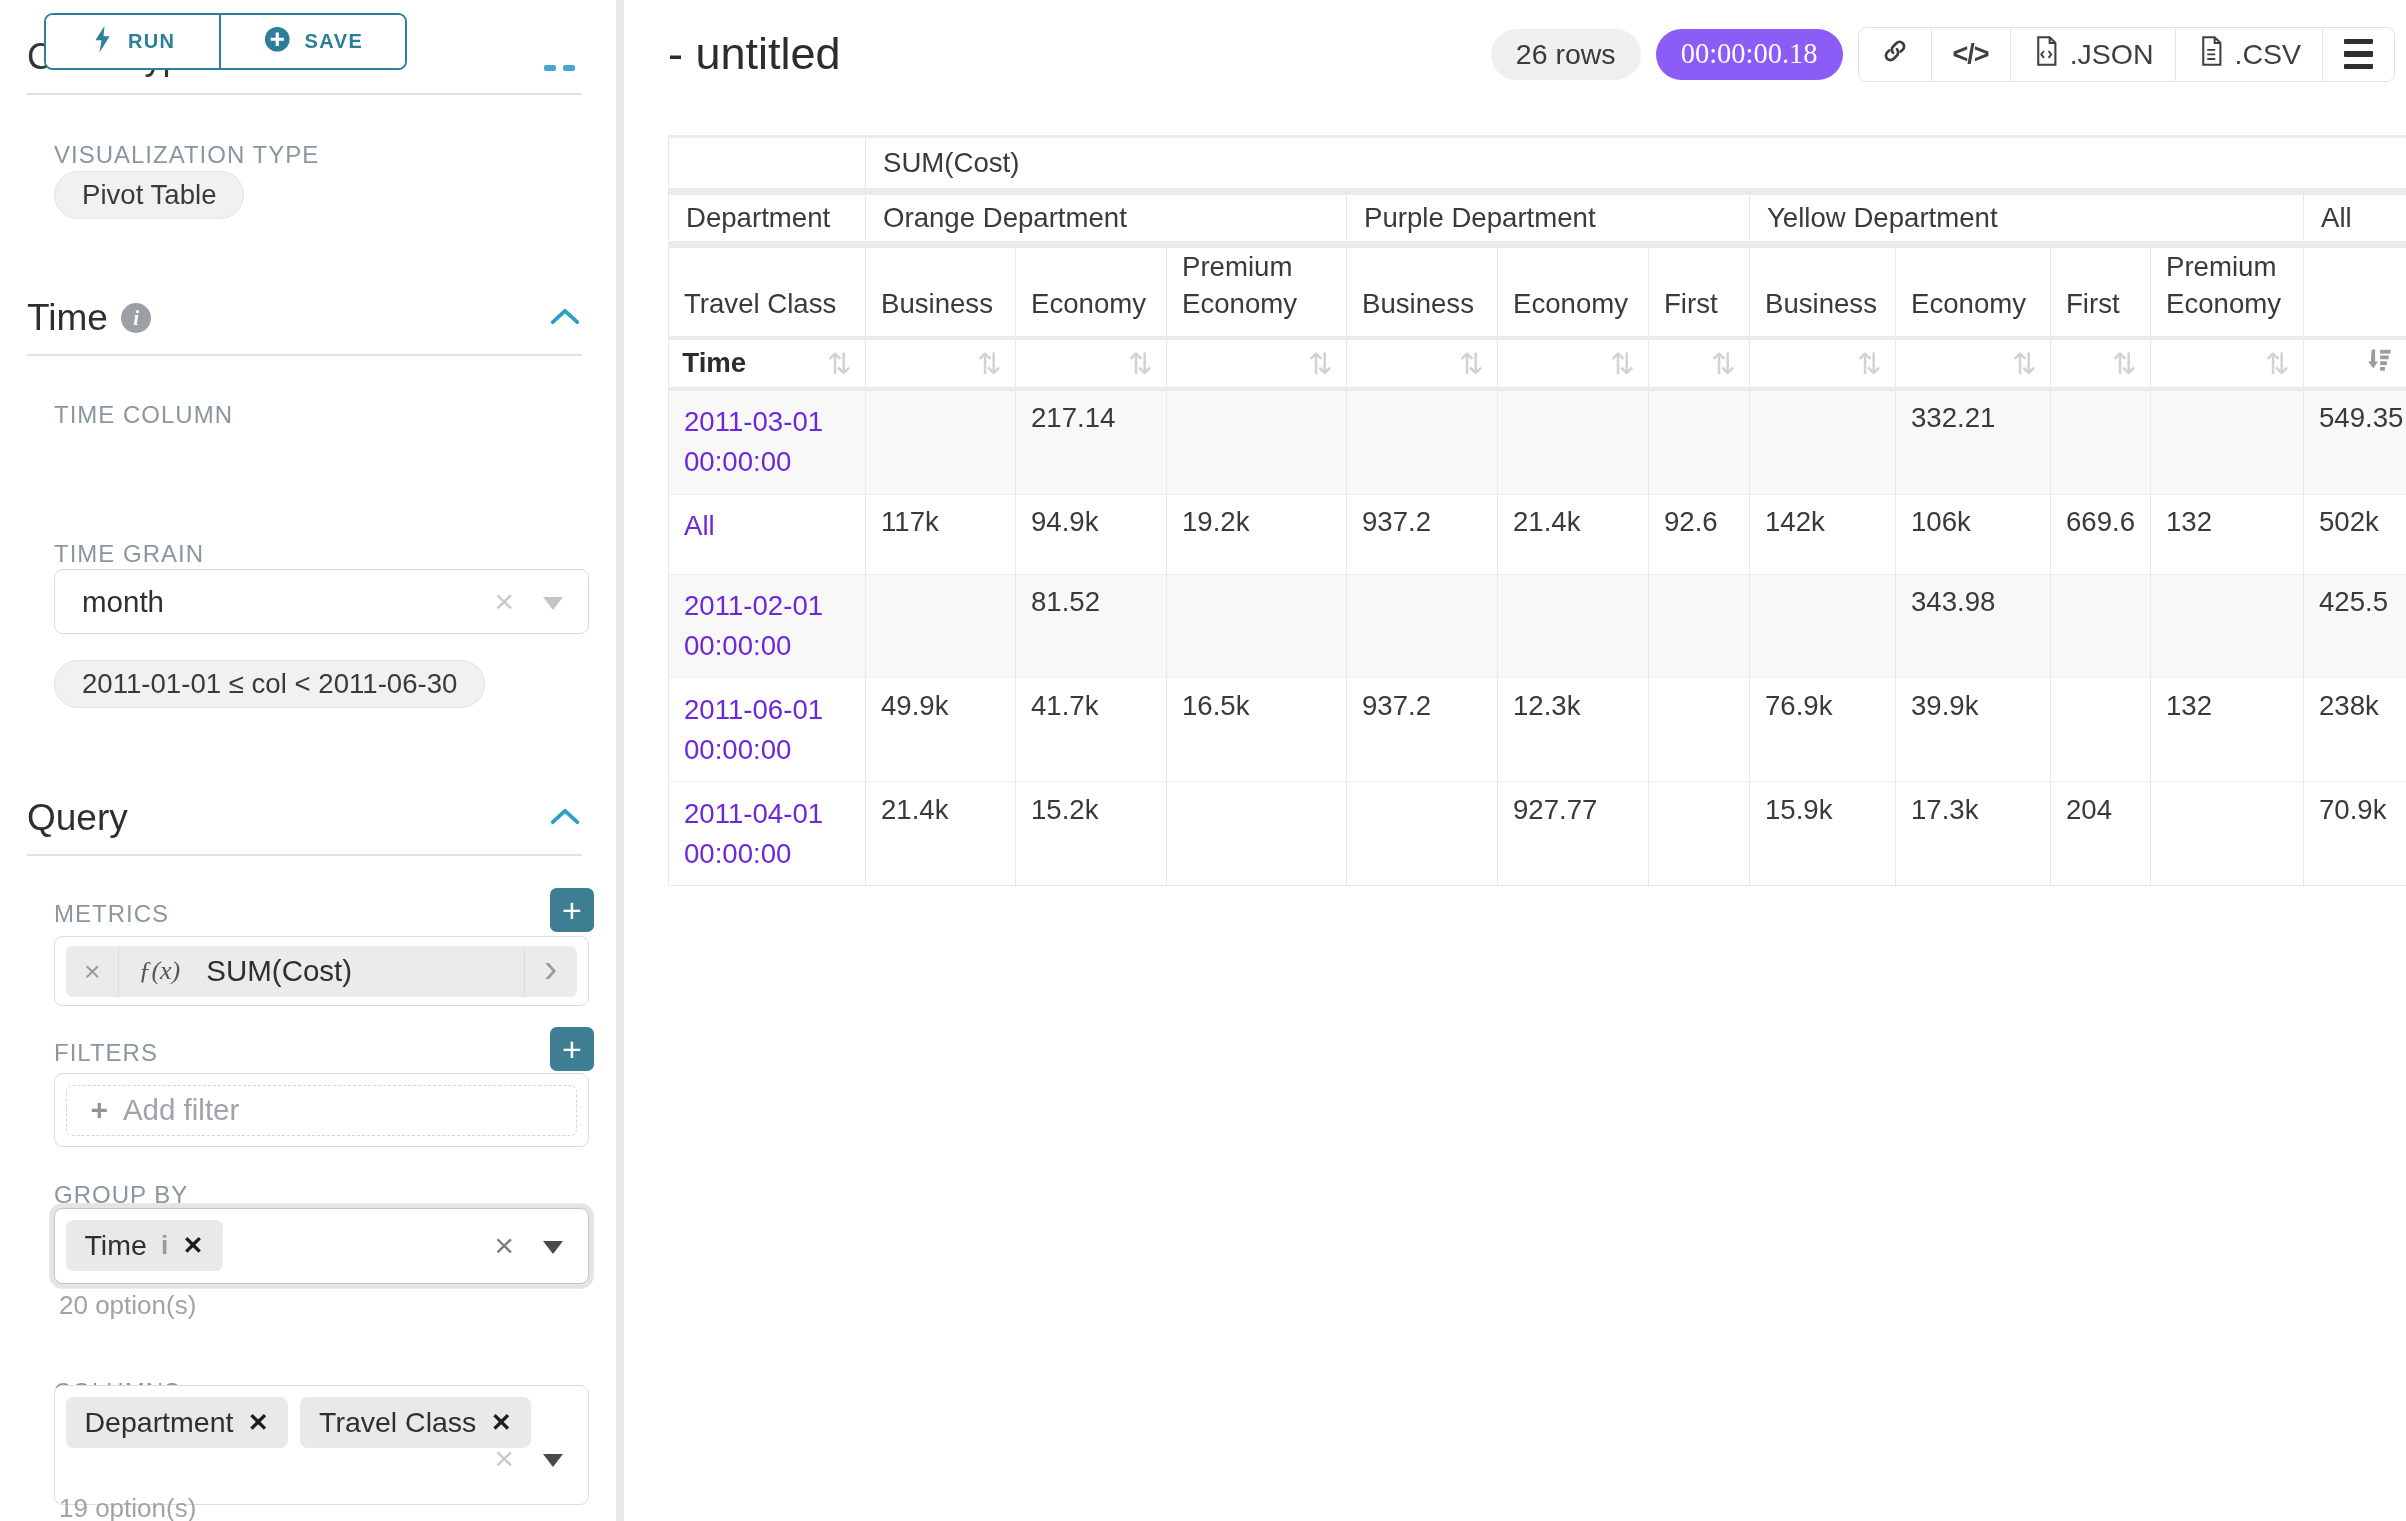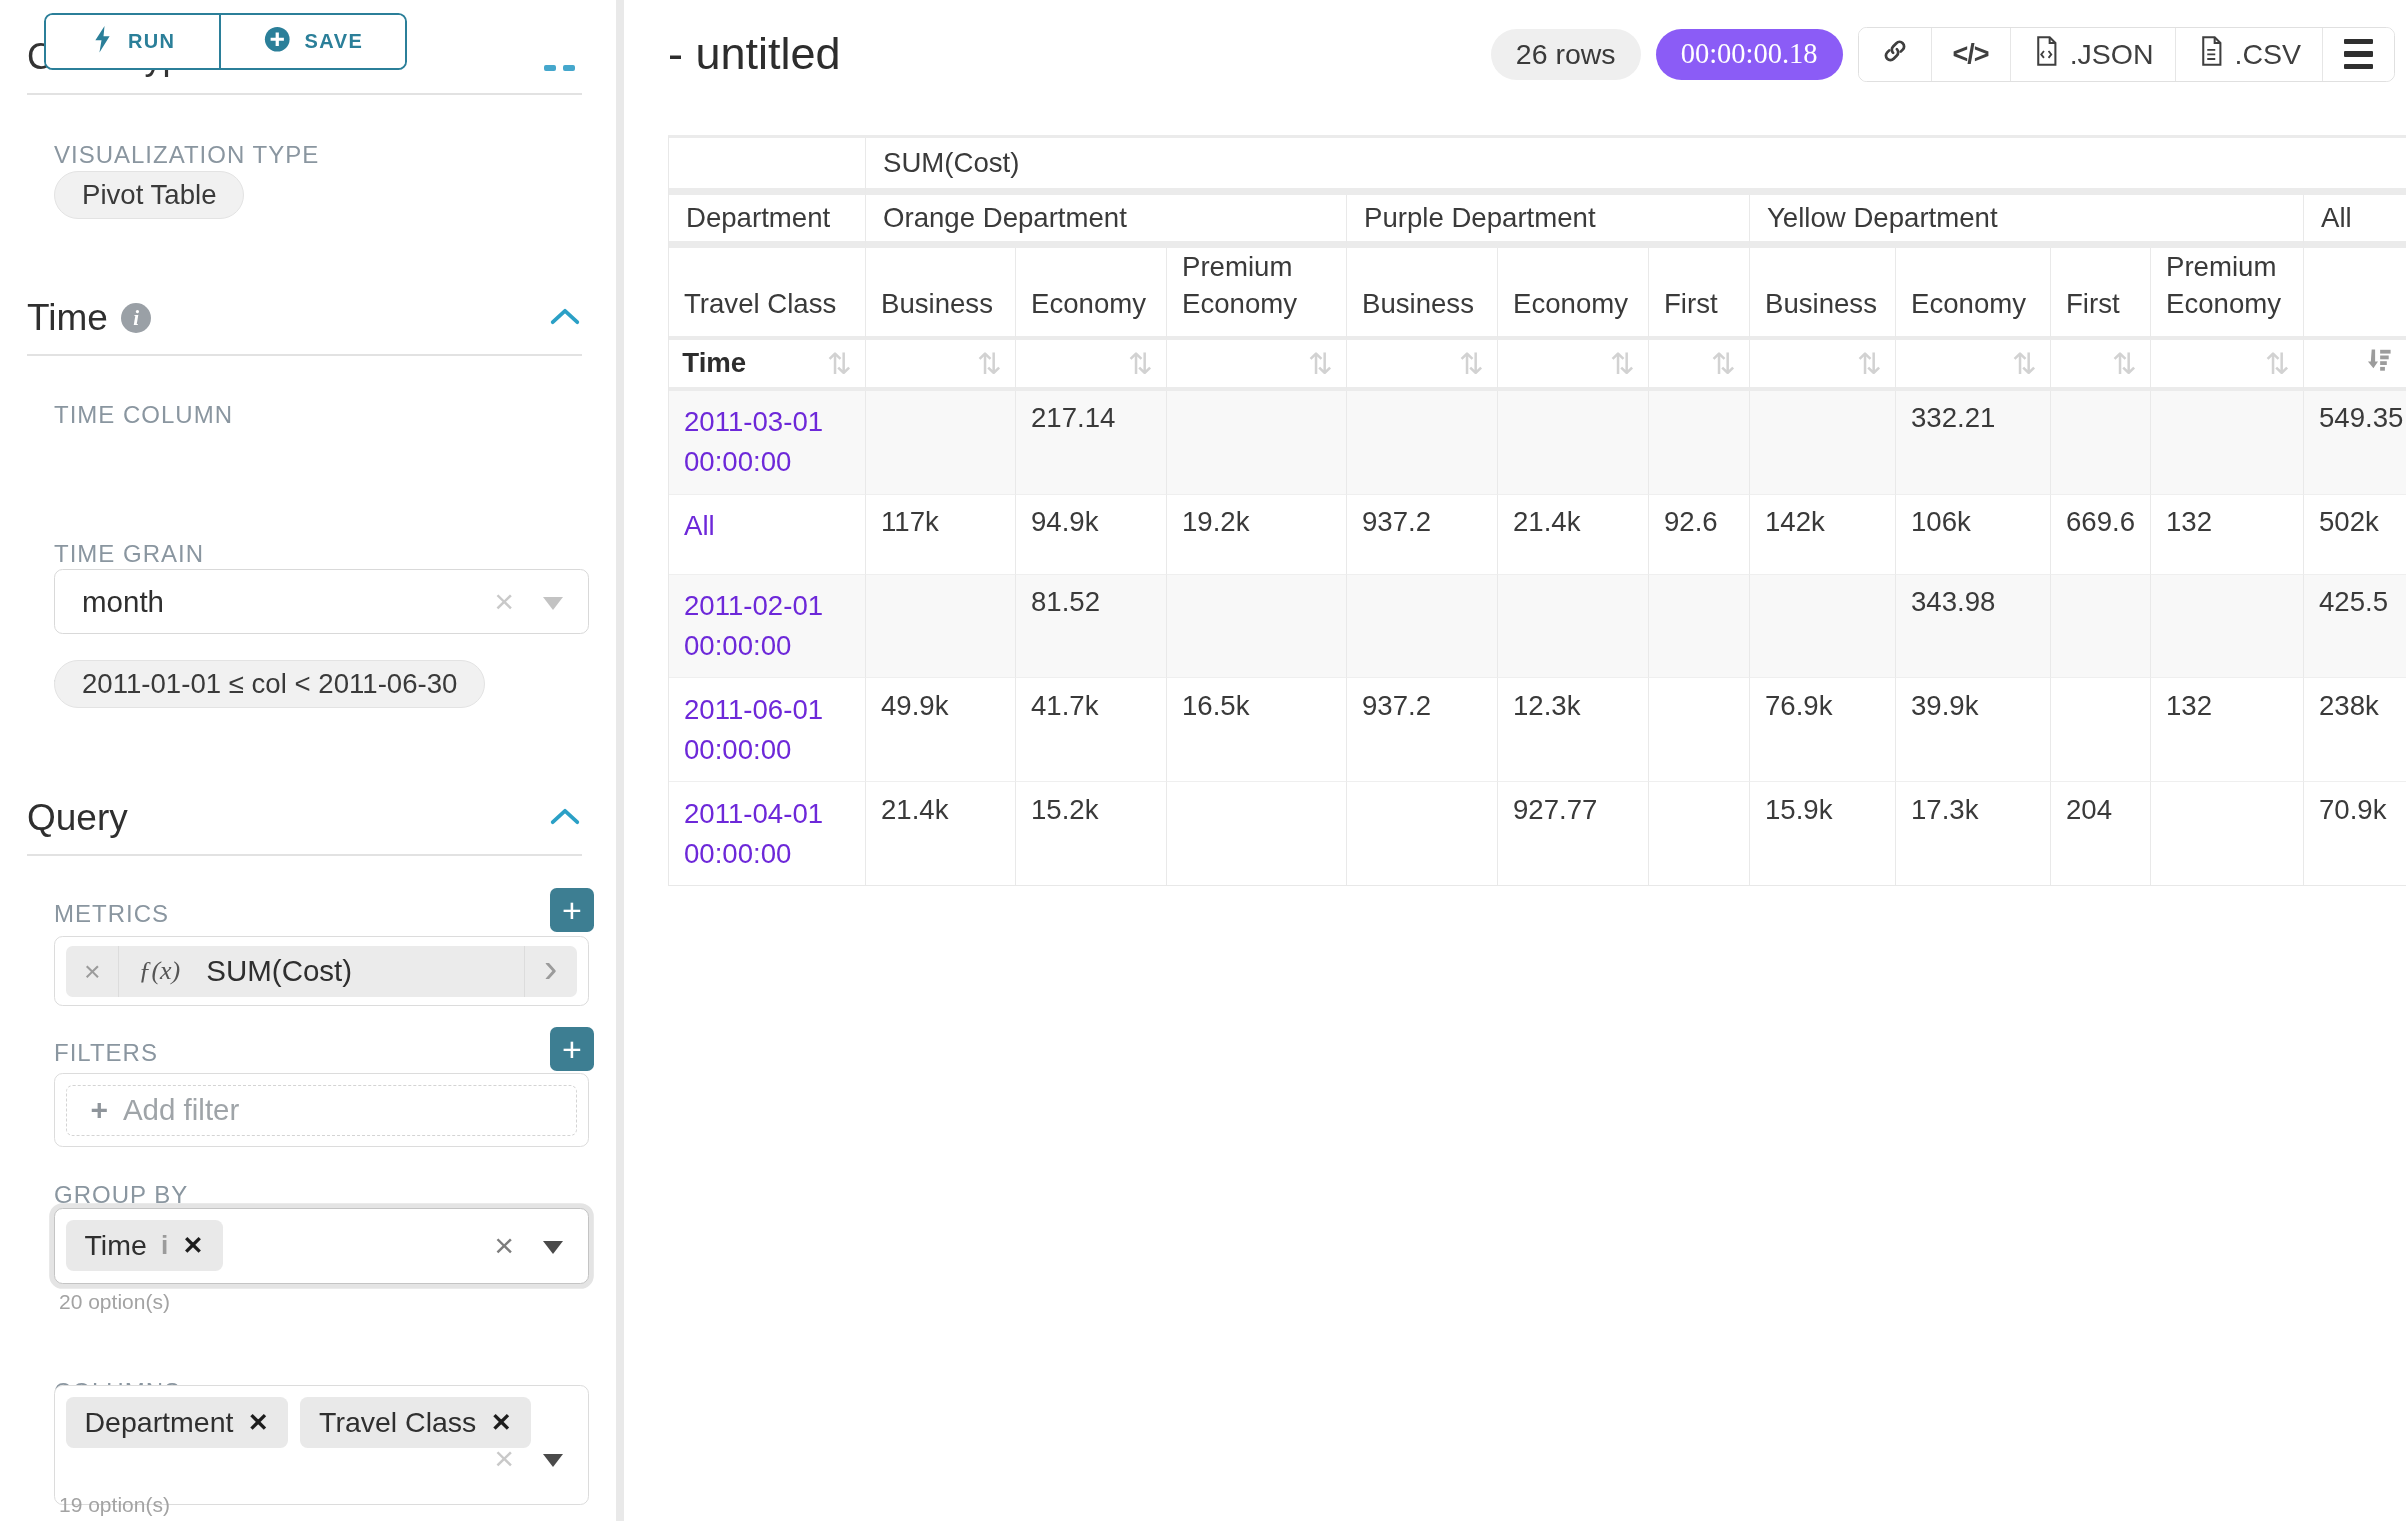--- a/index.html
+++ b/index.html
@@ -52,21 +52,21 @@
 
   .dashed-inner{position:absolute;left:11.4px;right:11.4px;top:10.5px;bottom:10.5px;border:1.9px dashed #d4d4d4;border-radius:6.7px;
     display:flex;align-items:center;padding-left:23px;gap:15px;color:#9fa4a8;font-size:29.5px;cursor:pointer;}
   .dashed-inner .plus{font-size:30px;font-weight:700;color:#8f959b;}
 
   .focusbox{box-shadow:0 0 0 4.8px #e4e4e4;border-color:#c4c4c4;}
   .chip{display:inline-flex;align-items:center;gap:14.3px;height:51px;padding:0 19px;background:#e9e9e9;border-radius:7.6px;
     font-size:28.5px;color:#2f2f2f;white-space:nowrap;cursor:pointer;}
   .chip .chip-i{color:#9b9b9b;font-weight:700;font-size:26px;}
   .chip .chip-x{color:#1d1d1d;font-weight:700;font-size:25px;cursor:pointer;}
-  .hint{position:absolute;left:59px;font-size:21px;color:#a3a3a3;}
+  .hint{position:absolute;left:59px;font-size:26px;color:#a3a3a3;}
 
   
   .vh-header{position:absolute;left:44px;right:11.4px;top:0;height:108px;display:flex;align-items:center;justify-content:space-between;}
   .vh-title{font-size:45px;color:#2d2d2d;font-weight:500;cursor:text;}
   .vh-cluster{display:flex;align-items:center;gap:15px;}
   .badge{display:flex;align-items:center;height:51px;padding:0 25px;border-radius:27px;font-size:28.5px;}
   .badge.rows{background:#efefef;color:#3a3a3a;}
   .badge.timer{background:#8b5cf6;color:#fff;font-family:Liberation Serif, serif;}
   .exp-group{display:flex;align-items:stretch;height:55px;border:1.9px solid #e0e0e0;border-radius:8.6px;background:#fff;overflow:hidden;}
   .exp-btn{display:flex;align-items:center;justify-content:center;gap:9.5px;padding:0 21px;font-size:28.5px;color:#3f3f3f;cursor:pointer;background:#fff;}

